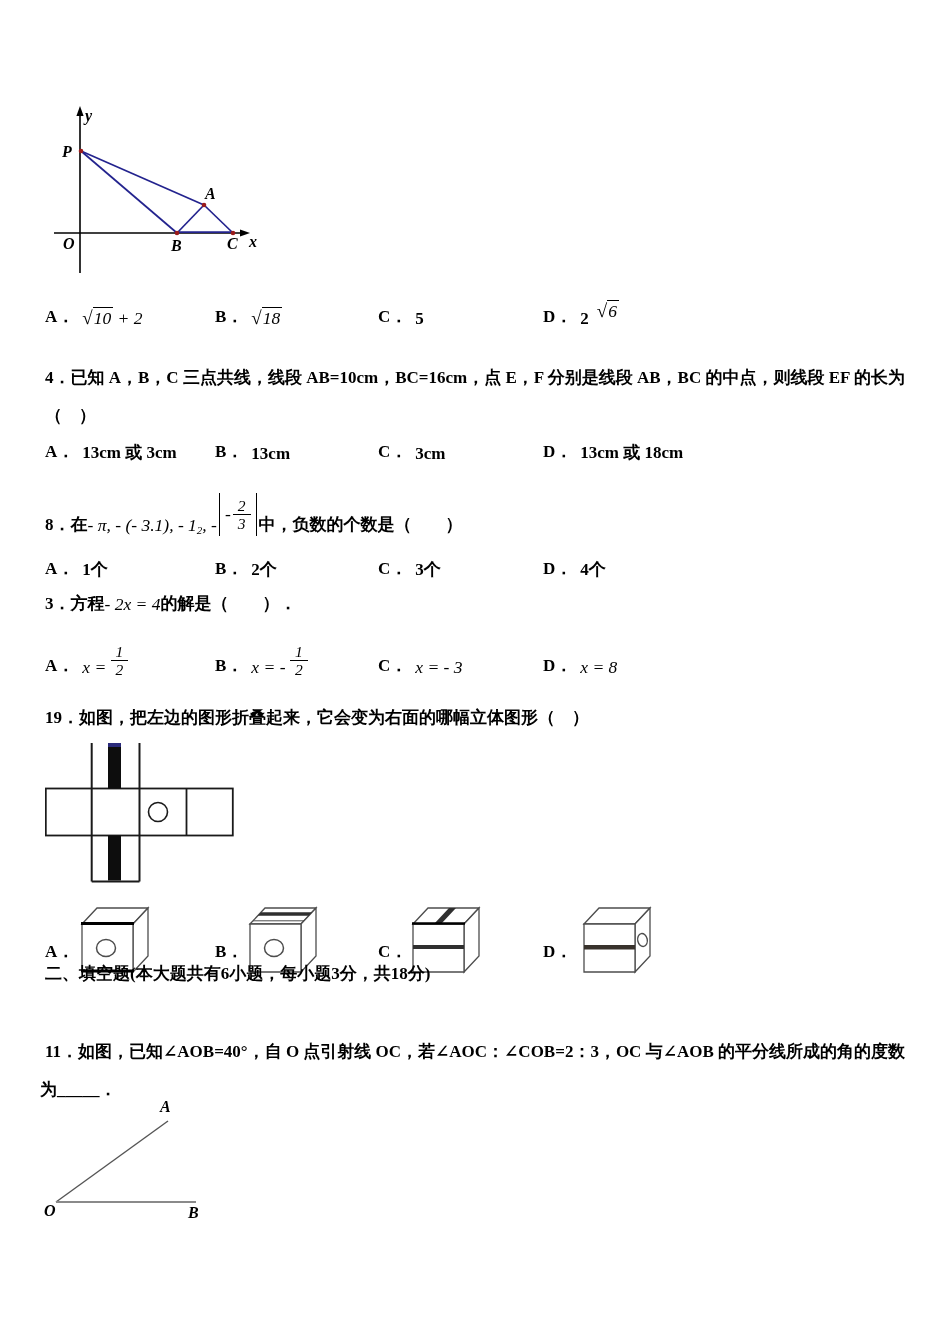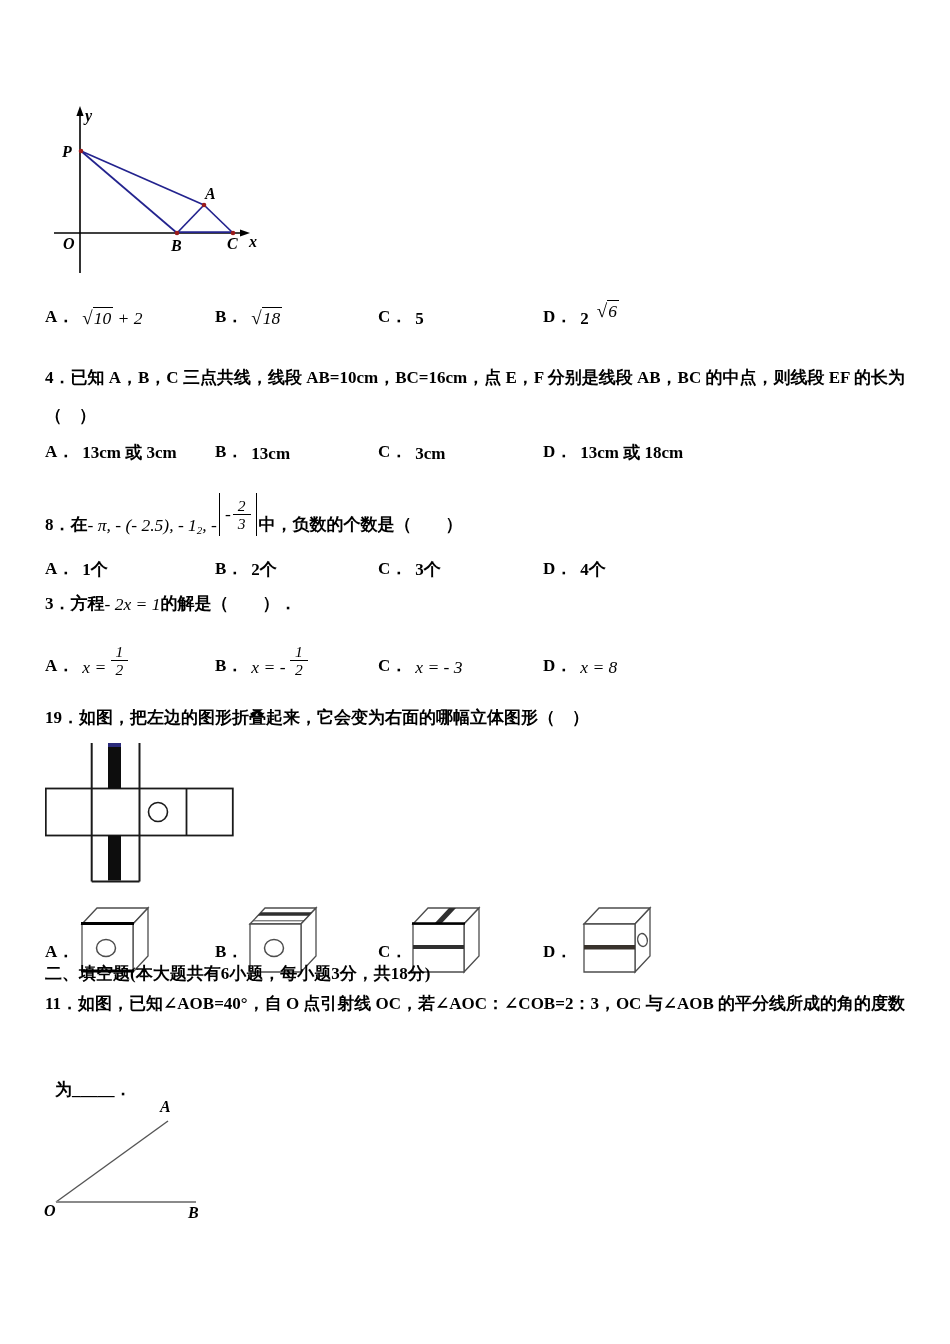--- a/index.html
+++ b/index.html
@@ -97,21 +97,21 @@
     <span class="cn">3cm</span>
   </div>
   <div class="opt" style="left:543px;">
     <span class="letter">D．</span>
     <span class="cn">13cm 或 18cm</span>
   </div>
 </div>
 
 <div class="abs mline" style="left:45px;top:478px;height:58px;">
   <span class="cn">8．在</span>
-  <span class="math">- π, - (- 2.5), - 1</span>
+  <span class="math">- π, - (- 3.1), - 1</span>
     <sup>2</sup>
     <span class="math">, -</span>
   <span class="absbars">
     <span class="math">-</span>
     <span class="frac">
       <span class="num">2</span>
       <span class="den">3</span>
     </span>
   </span>
   <span class="cn">中，负数的个数是（　　）</span>
@@ -130,21 +130,21 @@
     <span class="cn">3个</span>
   </div>
   <div class="opt" style="left:543px;">
     <span class="letter">D．</span>
     <span class="cn">4个</span>
   </div>
 </div>
 
 <div class="abs mline" style="left:45px;top:591px;height:24px;">
   <span class="cn">3．方程</span>
-  <span class="math">- 2x = 1</span>
+  <span class="math">- 2x = 4</span>
   <span class="cn">的解是（　　）．</span>
 </div>
 <div class="row" style="top:626px;height:56px;">
   <div class="opt" style="left:45px;height:52px;">
     <span class="letter">A．</span>
     <span class="math mline" style="height:52px;"><span>x =</span>&nbsp;<span class="frac">
           <span class="num">1</span>
           <span class="den">2</span>
         </span></span>
   </div>
@@ -229,22 +229,22 @@
       <polygon points="57,24 72,8 72,56 57,72" fill="#fff" stroke="#4d4d4d" stroke-width="1.3"></polygon>
       <polygon points="6,24 57,24 57,72 6,72" fill="#fff" stroke="#4d4d4d" stroke-width="1.3"></polygon>
       <rect x="6" y="45" width="51" height="4.5" fill="#38322c"></rect>
       <ellipse cx="64.5" cy="40" rx="4.8" ry="6.5" transform="rotate(-12 64.5 40)" fill="none" stroke="#4d4d4d" stroke-width="1.4"></ellipse>
     </svg>
   </div>
 </div>
 
 <div class="abs cn" style="left:45px;top:962px;">二、填空题(本大题共有6小题，每小题3分，共18分)</div>
 
-<div class="abs cn" style="left:45px;top:992px;">11．如图，已知∠AOB=40°，自 O 点引射线 OC，若∠AOC：∠COB=2：3，OC 与∠AOB 的平分线所成的角的度数</div>
-<div class="abs cn" style="left:55px;top:1078px;">为_____．</div>
+<div class="abs cn" style="left:45px;top:1040px;">11．如图，已知∠AOB=40°，自 O 点引射线 OC，若∠AOC：∠COB=2：3，OC 与∠AOB 的平分线所成的角的度数</div>
+<div class="abs cn" style="left:40px;top:1078px;">为_____．</div>
 
 <div class="abs" style="left:38px;top:1098px;">
   <svg width="185" height="125" viewBox="0 0 185 125">
     <line x1="18" y1="104" x2="130" y2="23" stroke="#555" stroke-width="1.4"></line>
     <line x1="18" y1="104" x2="158" y2="104" stroke="#8a8a8a" stroke-width="1.9"></line>
     <text x="6" y="118" font-size="16" class="figlabel">O</text>
     <text x="122" y="14" font-size="16" class="figlabel">A</text>
     <text x="150" y="120" font-size="16" class="figlabel">B</text>
   </svg>
 </div>

